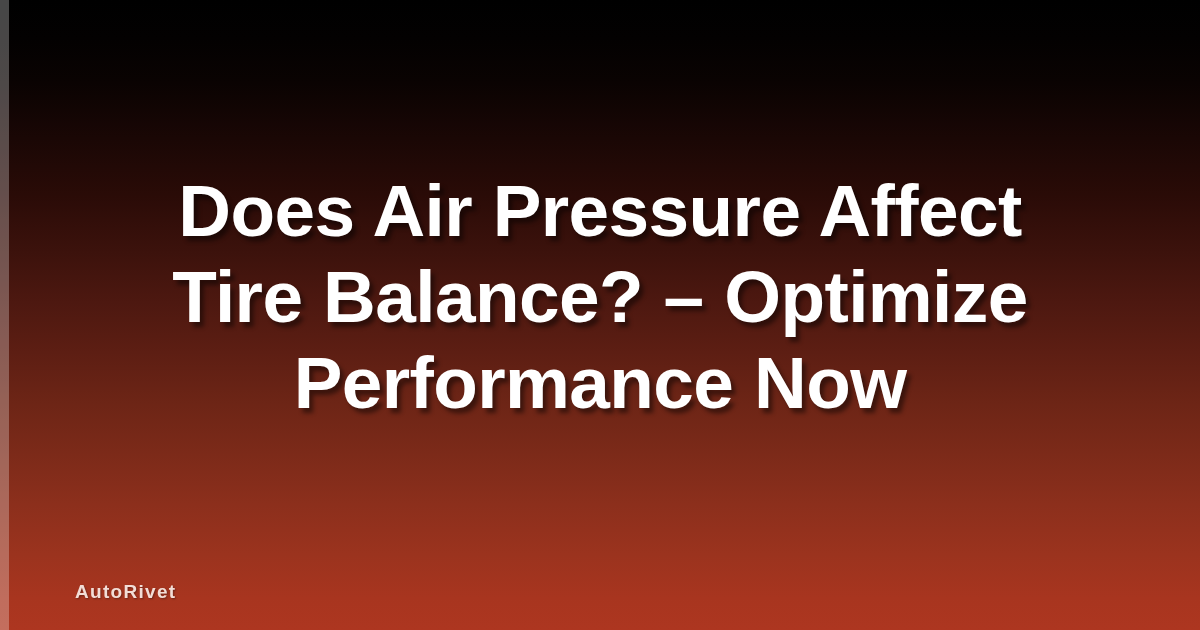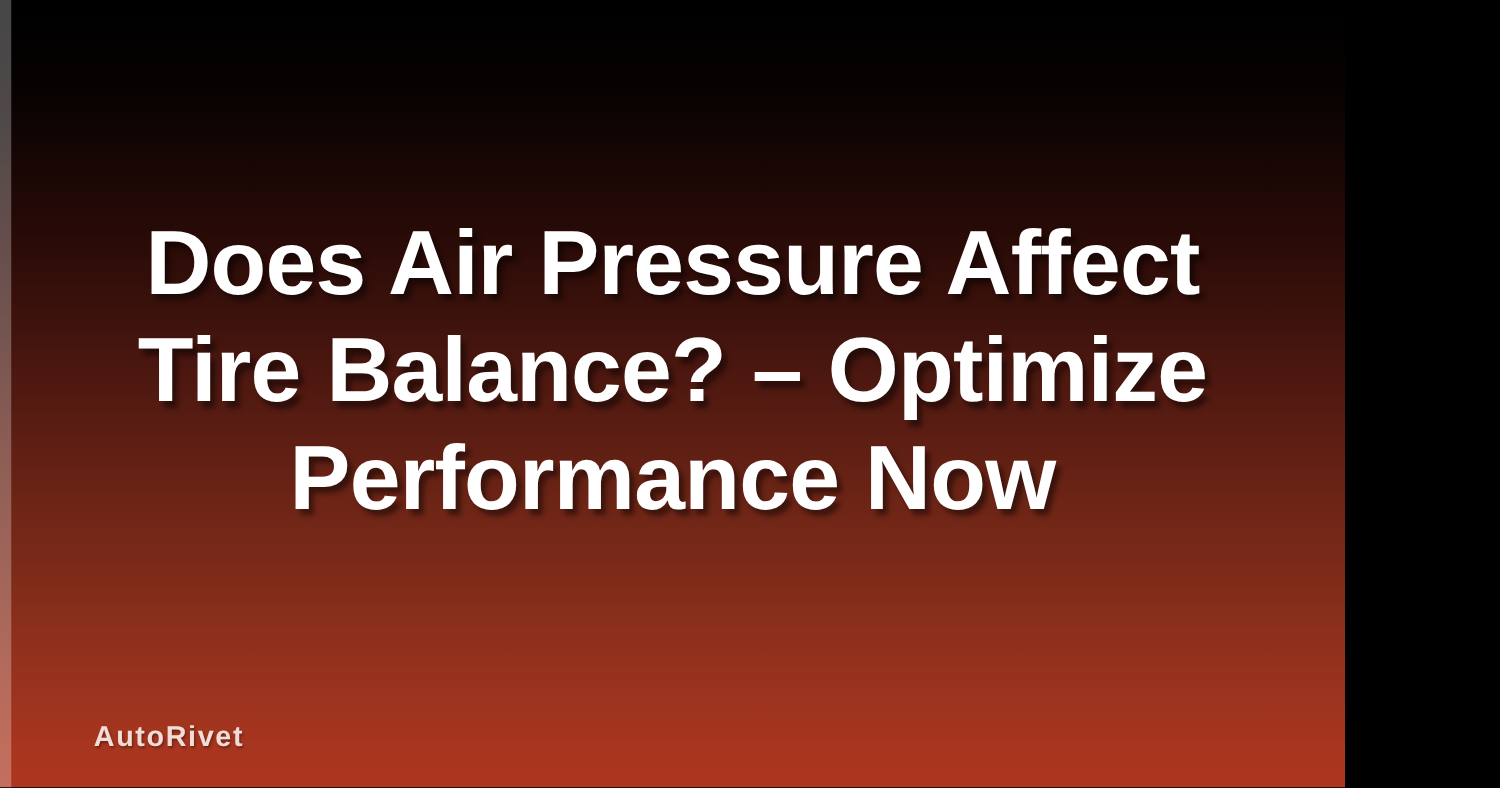--- a/index.html
+++ b/index.html
@@ -5,21 +5,21 @@
 <style>
   html, body {
     margin: 0;
     padding: 0;
     background: #000;
   }
   * { box-sizing: border-box; }
 
   .card {
     position: relative;
-    width: 1076px;
+    width: 1200px;
     height: 630px;
     overflow: hidden;
     font-family: "Liberation Sans", sans-serif;
     
     background:
       linear-gradient(
         to bottom,
         #000000 0%,
         #030101 6%,
         #0a0302 13%,
@@ -67,21 +67,21 @@
     word-spacing: 1px;
     text-shadow: 4px 5px 4px rgba(0, 0, 0, 0.45);
     white-space: pre-line;
   }
 
   .brand {
     position: absolute;
     left: 75px;
     bottom: 27px;
     color: #f2ddd6;
-    font-size: 23px;
+    font-size: 19px;
     font-weight: 700;
     letter-spacing: 1.3px;
     text-shadow: 1px 1px 2px rgba(0, 0, 0, 0.35);
   }
 </style>
 </head>
 <body>
 
 <div class="card">
 

